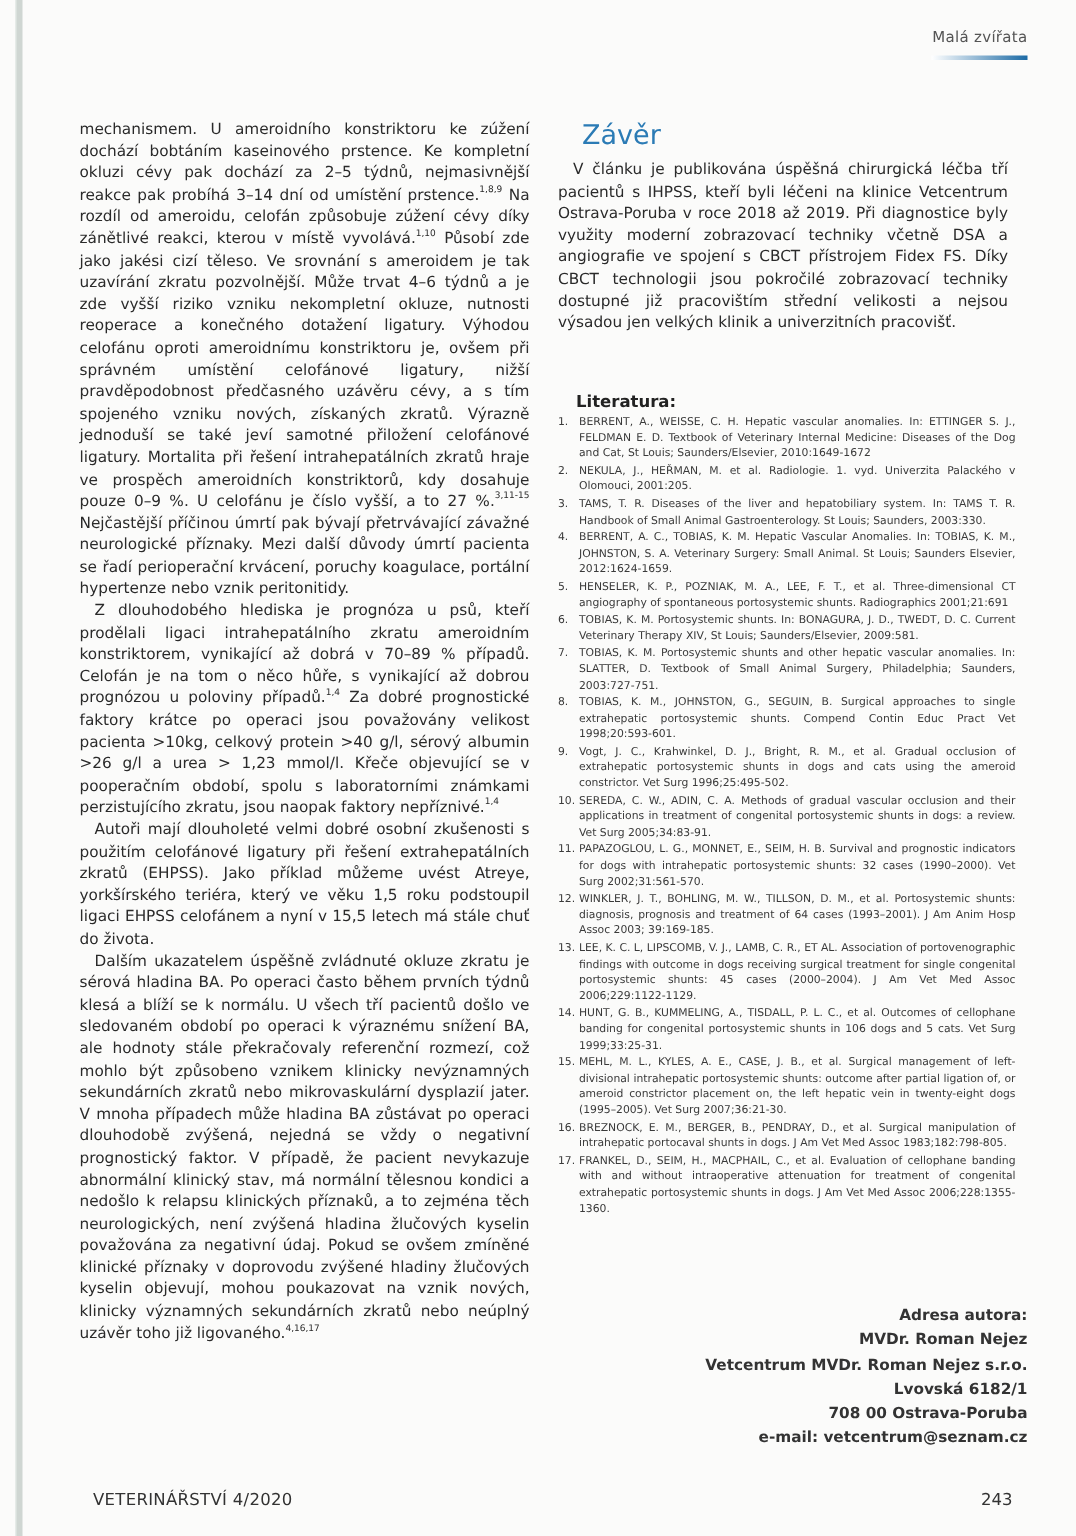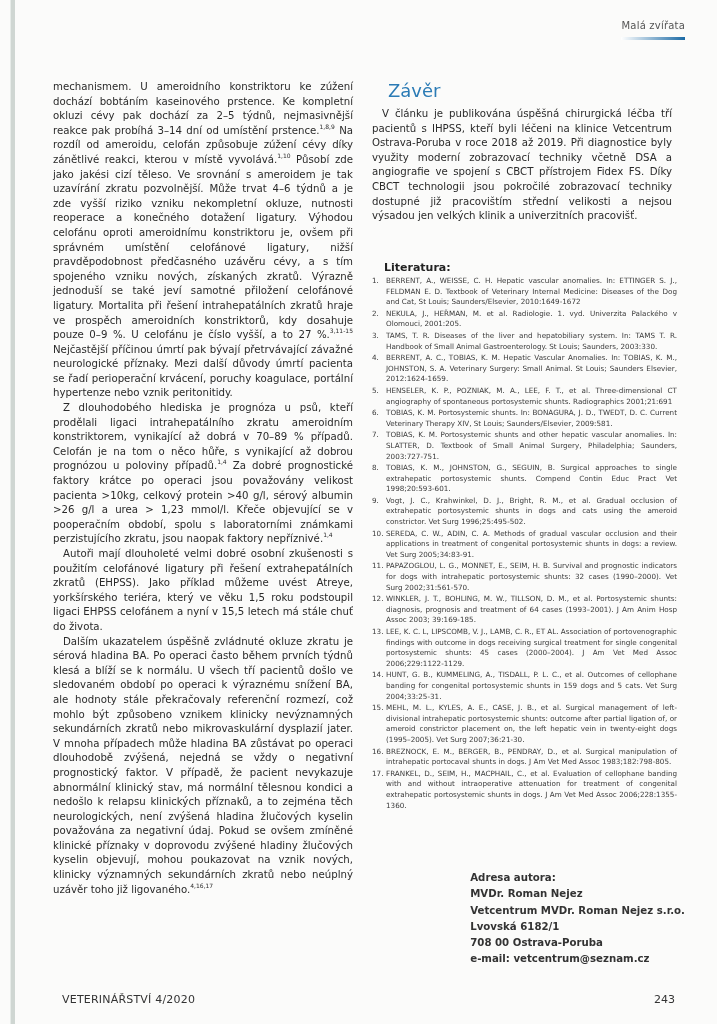--- a/index.html
+++ b/index.html
@@ -14,21 +14,21 @@
   sup{font-size:6px;line-height:0;vertical-align:5px;}
   .col-right{position:absolute;left:372px;top:80px;width:300px;}
   .zaver-title{font-size:18px;color:#2b7bb5;margin:0 0 6px 16px;font-weight:normal;}
   .zaver-text{font-size:10.2px;line-height:14.6px;text-align:justify;text-indent:10px;margin:0;}
   .lit{position:absolute;left:372px;top:261px;width:305px;}
   .lit-title{font-size:11px;font-weight:bold;color:#222;margin:0 0 2px 12px;}
   .lit ol{margin:0;padding:0;list-style:none;}
   .lit li{font-size:7.2px;line-height:10.6px;color:#3a3a3a;display:flex;text-align:justify;margin-bottom:1px;}
   .lit li .num{width:14px;flex:0 0 14px;}
   .lit li .txt{flex:1;}
-  .address{position:absolute;right:32px;top:870px;font-size:10.2px;line-height:16.3px;font-weight:bold;color:#333;}
+  .address{position:absolute;right:32px;top:870px;text-align:right;font-size:10.2px;line-height:16.3px;font-weight:bold;color:#333;}
   .footer-left{position:absolute;left:62px;top:993px;font-size:11px;color:#333;letter-spacing:0.2px;text-align:right;}
   .footer-right{position:absolute;left:654px;top:993px;font-size:11px;color:#333;}
 </style>
 </head>
 <body>
 
 <div class="spine"></div>
 
 <div class="section-head">
   <div class="label">Malá zvířata</div>
@@ -97,21 +97,21 @@
     <li>
         <span class="num">12.</span>
         <span class="txt">WINKLER, J. T., BOHLING, M. W., TILLSON, D. M., et al. Portosystemic shunts: diagnosis, prognosis and treatment of 64 cases (1993–2001). J Am Anim Hosp Assoc 2003; 39:169-185.</span>
       </li>
     <li>
         <span class="num">13.</span>
         <span class="txt">LEE, K. C. L, LIPSCOMB, V. J., LAMB, C. R., ET AL. Association of portovenographic findings with outcome in dogs receiving surgical treatment for single congenital portosystemic shunts: 45 cases (2000–2004). J Am Vet Med Assoc 2006;229:1122-1129.</span>
       </li>
     <li>
         <span class="num">14.</span>
-        <span class="txt">HUNT, G. B., KUMMELING, A., TISDALL, P. L. C., et al. Outcomes of cellophane banding for congenital portosystemic shunts in 159 dogs and 5 cats. Vet Surg 2004;33:25-31.</span>
+        <span class="txt">HUNT, G. B., KUMMELING, A., TISDALL, P. L. C., et al. Outcomes of cellophane banding for congenital portosystemic shunts in 106 dogs and 5 cats. Vet Surg 1999;33:25-31.</span>
       </li>
     <li>
         <span class="num">15.</span>
         <span class="txt">MEHL, M. L., KYLES, A. E., CASE, J. B., et al. Surgical management of left-divisional intrahepatic portosystemic shunts: outcome after partial ligation of, or ameroid constrictor placement on, the left hepatic vein in twenty-eight dogs (1995–2005). Vet Surg 2007;36:21-30.</span>
       </li>
     <li>
         <span class="num">16.</span>
         <span class="txt">BREZNOCK, E. M., BERGER, B., PENDRAY, D., et al. Surgical manipulation of intrahepatic portocaval shunts in dogs. J Am Vet Med Assoc 1983;182:798-805.</span>
       </li>
     <li>

